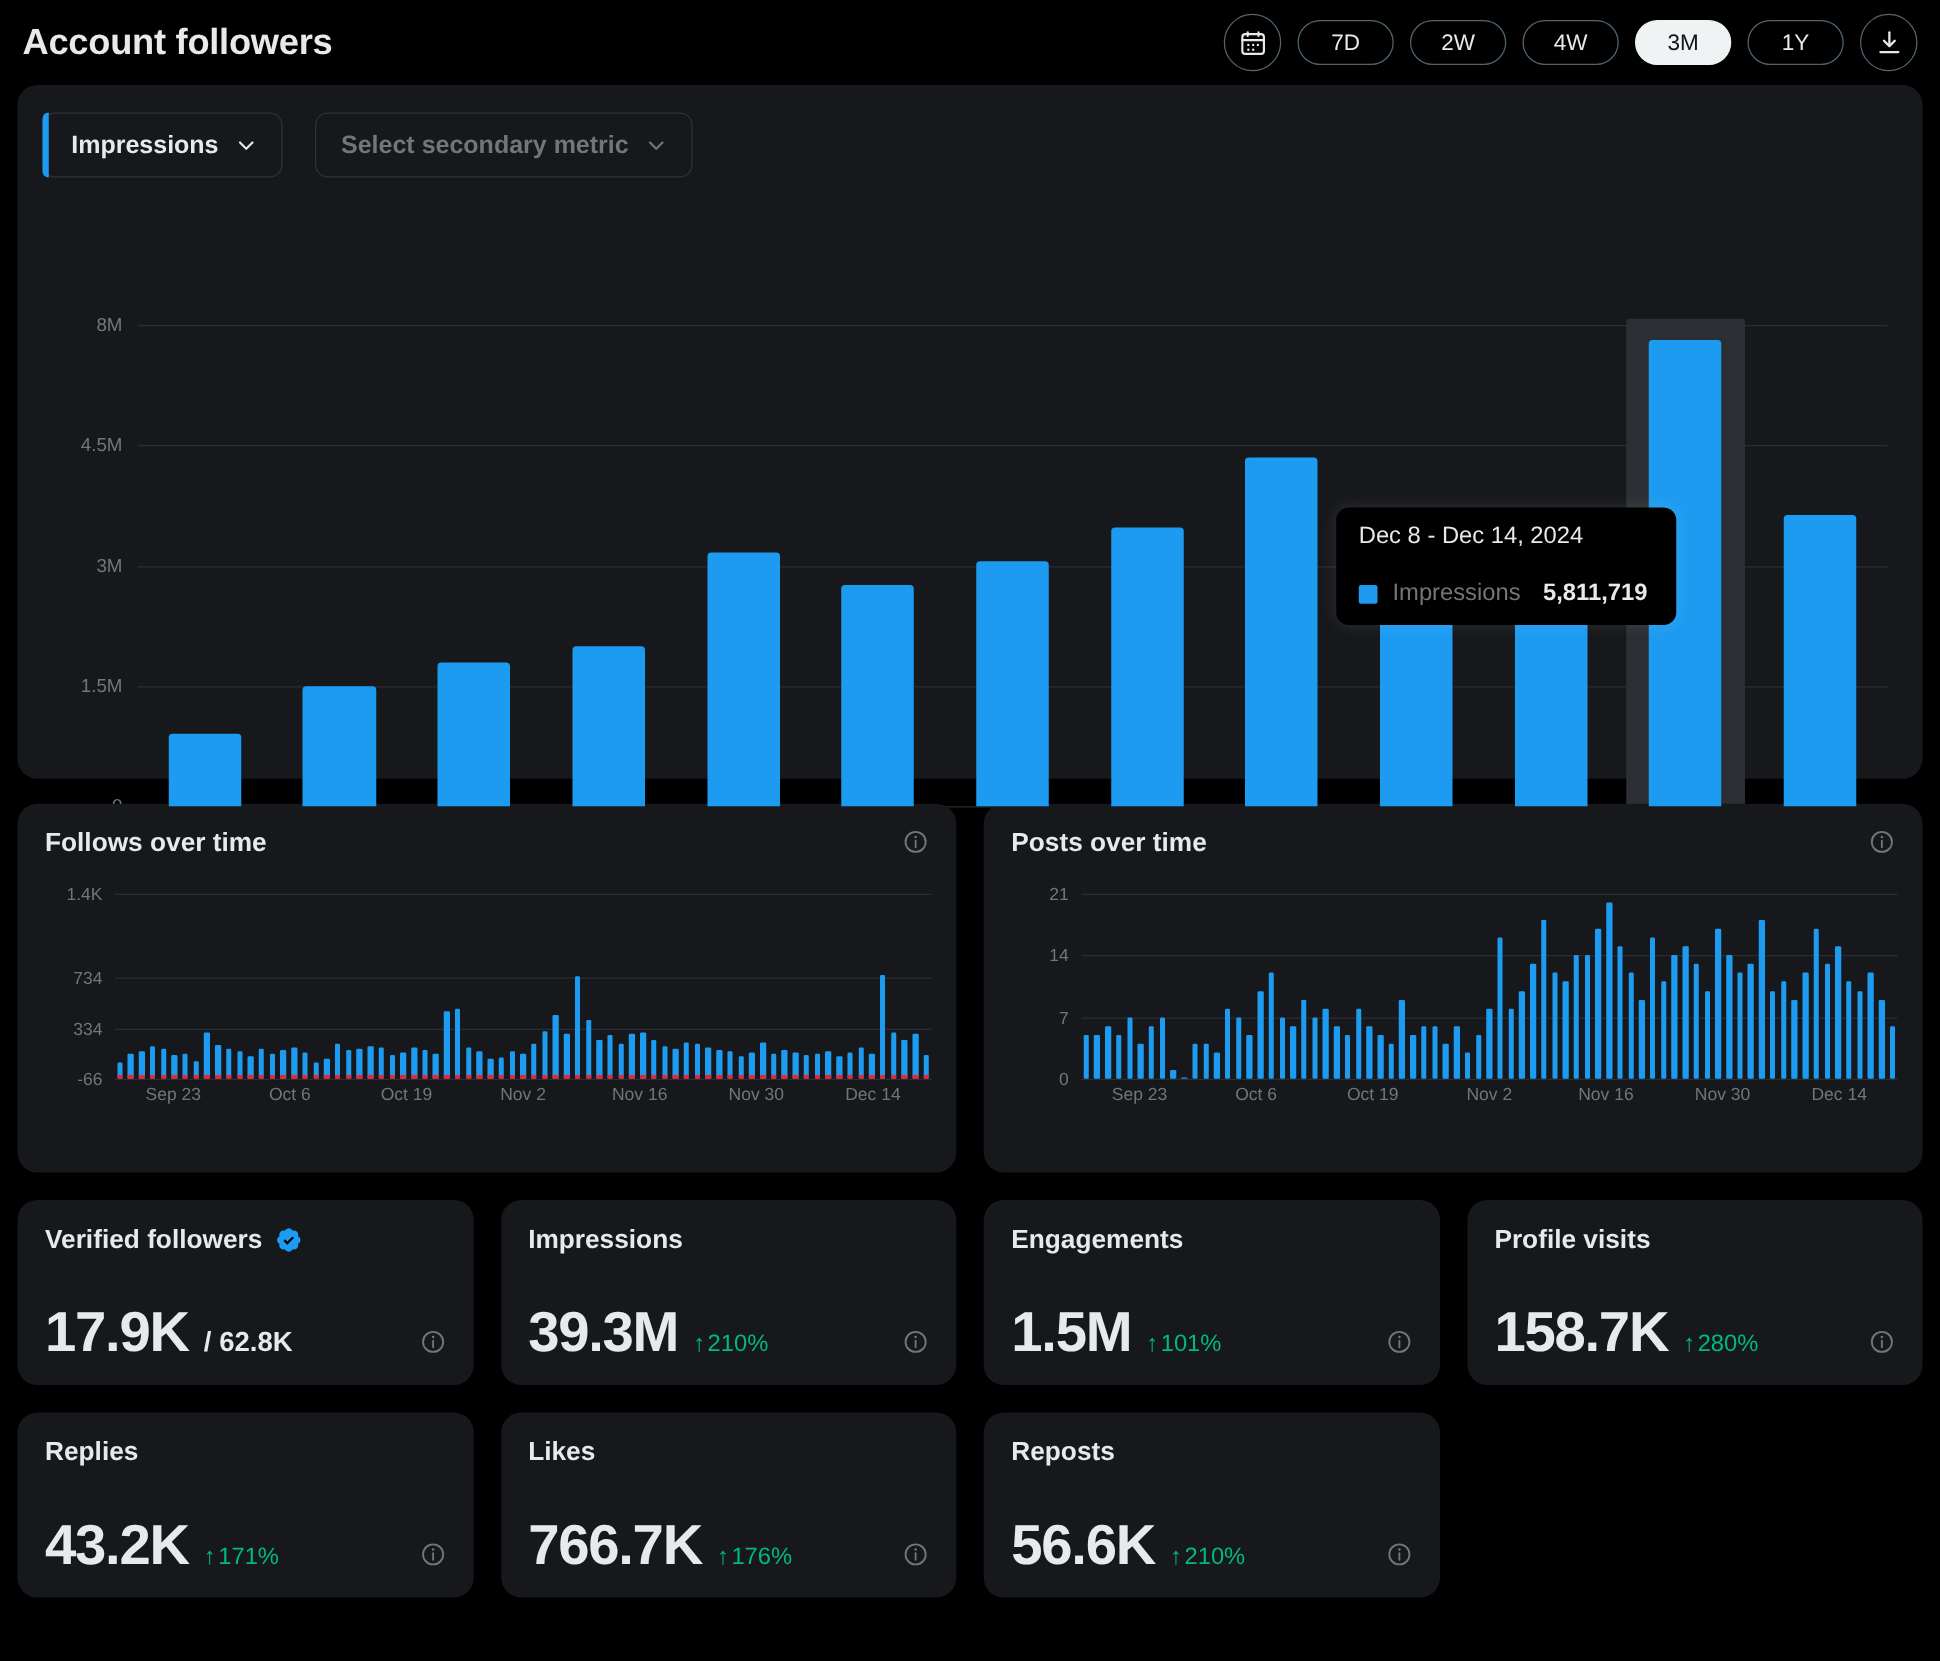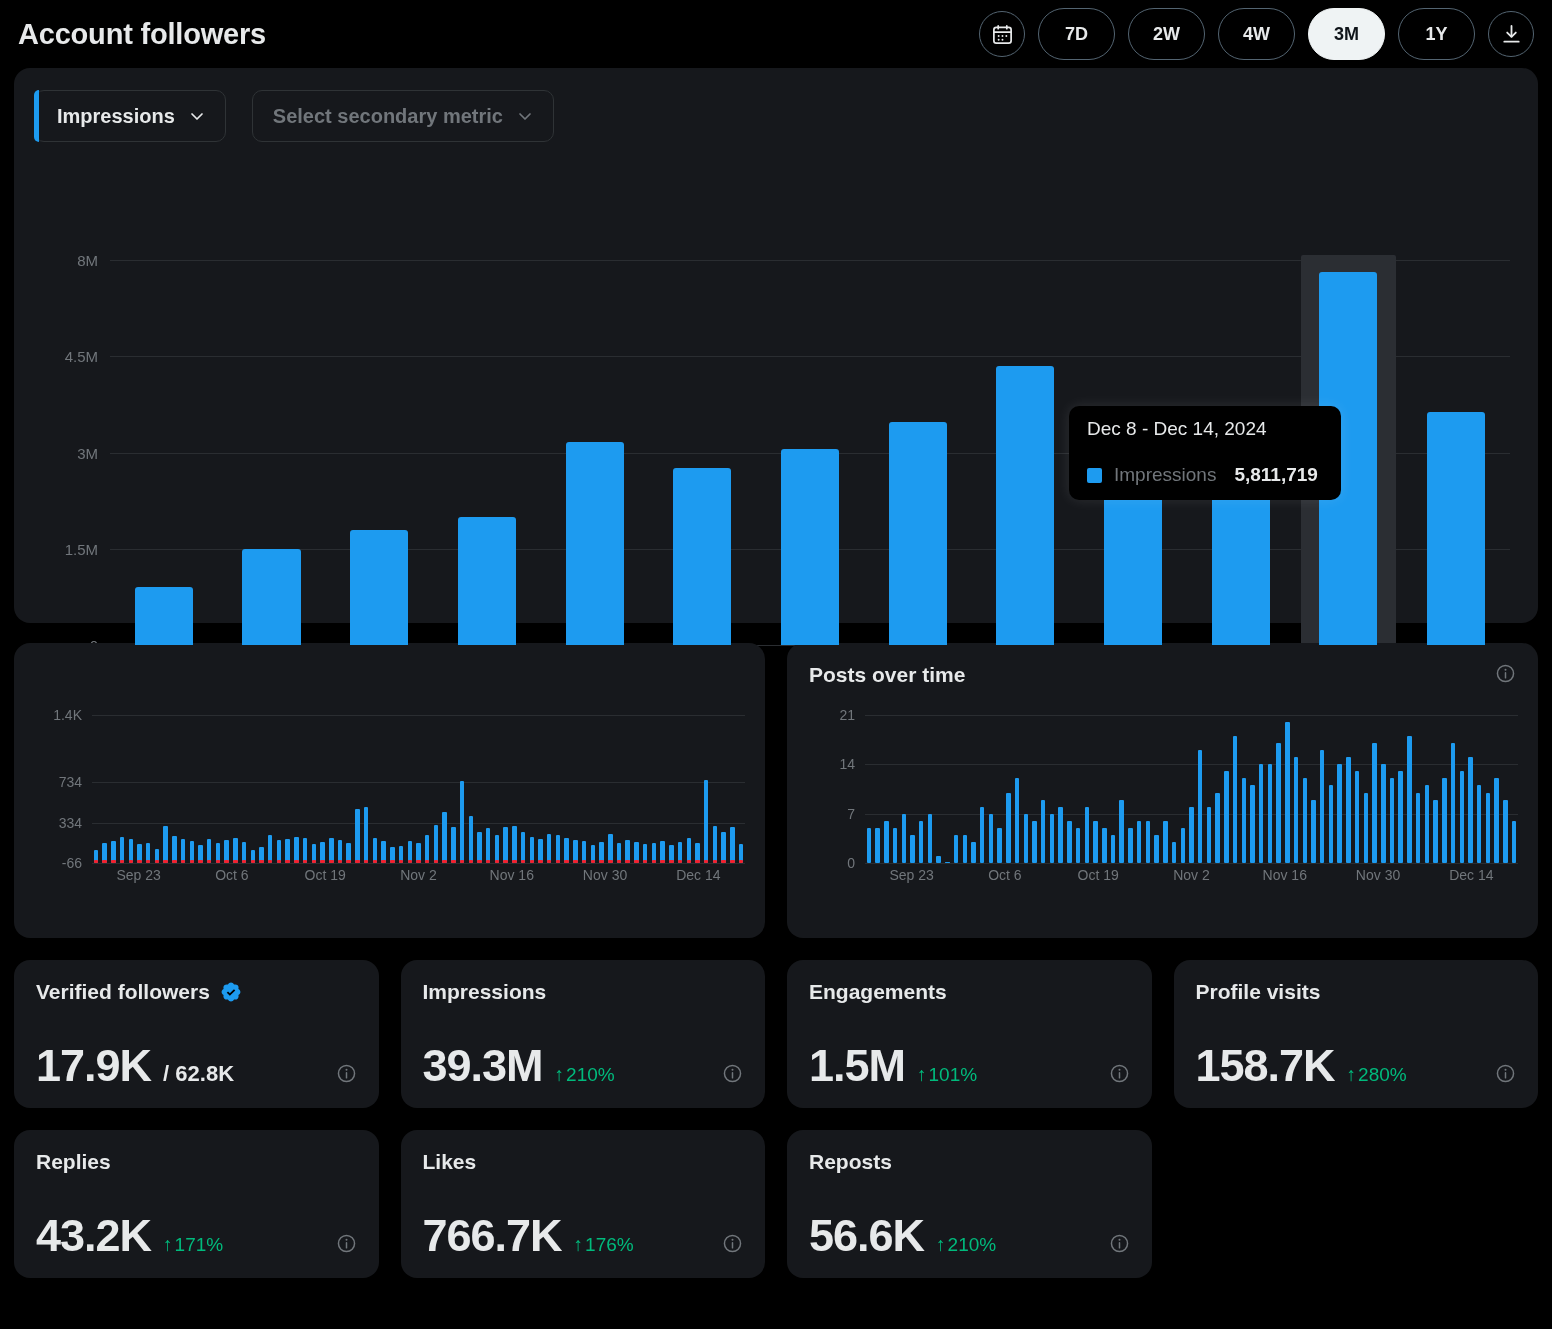--- a/index.html
+++ b/index.html
@@ -14,24 +14,24 @@
   .page { width: 1552px; height: 1329px; position: relative; padding: 0 14px; }
 
   
   .header {
     height: 68px; display: flex; align-items: center;
     justify-content: space-between; padding: 0 4px;
   }
   .page-title { font-size: 29px; font-weight: 700; letter-spacing: -0.2px; color: #e7e9ea; }
   .range-group { display: flex; align-items: center; gap: 13px; }
   .pill {
-    height: 52px; min-width: 77px; padding: 0 18px;
+    height: 36px; min-width: 77px; padding: 0 18px;
     border: 1px solid #536471; border-radius: 999px;
     background: transparent; color: #e7e9ea;
-    font-size: 18px; font-weight: 700;
+    font-size: 18px; font-weight: 400;
     display: flex; align-items: center; justify-content: center;
     cursor: pointer; font-family: inherit;
   }
   .pill.selected { background: #eff3f4; color: #0f1419; border-color: #eff3f4; }
   .icon-pill {
     width: 46px; height: 46px; min-width: 46px; padding: 0;
     border: 1px solid #536471; border-radius: 999px;
     display: flex; align-items: center; justify-content: center; cursor: pointer;
     background: transparent;
   }
@@ -250,20 +250,28 @@
         <span class="tt-swatch"></span>
         <span class="tt-name">Impressions</span>
         <span class="tt-val">5,811,719</span>
       </div>
     </div>
   </div>
 
   <div class="mid-row">
 
     <div class="card mid-card">
+      <div class="mid-head">
+        <div class="mid-title">Follows over time</div>
+        <svg class="info-icon" viewBox="0 0 24 24" fill="none" stroke="#71767b" stroke-width="1.7">
+          <circle cx="12" cy="12" r="9.2"></circle>
+            <path d="M12 11v6" stroke-linecap="round"></path>
+            <circle cx="12" cy="7.6" r="1.15" fill="#71767b" stroke="none"></circle>
+        </svg>
+      </div>
       <div class="spark">
         <div class="sp-ylabels" id="follows-ylabels">
             <div class="sp-ylab" style="top: 148px;">-66</div>
             <div class="sp-ylab" style="top: 107.618px;">334</div>
             <div class="sp-ylab" style="top: 67.236px;">734</div>
             <div class="sp-ylab" style="top: 0px;">1.4K</div>
           </div>
         <div class="sp-grid" id="follows-grid">
             <div class="sp-gline" style="top: 148px;"></div>
             <div class="sp-gline" style="top: 107.618px;"></div>

